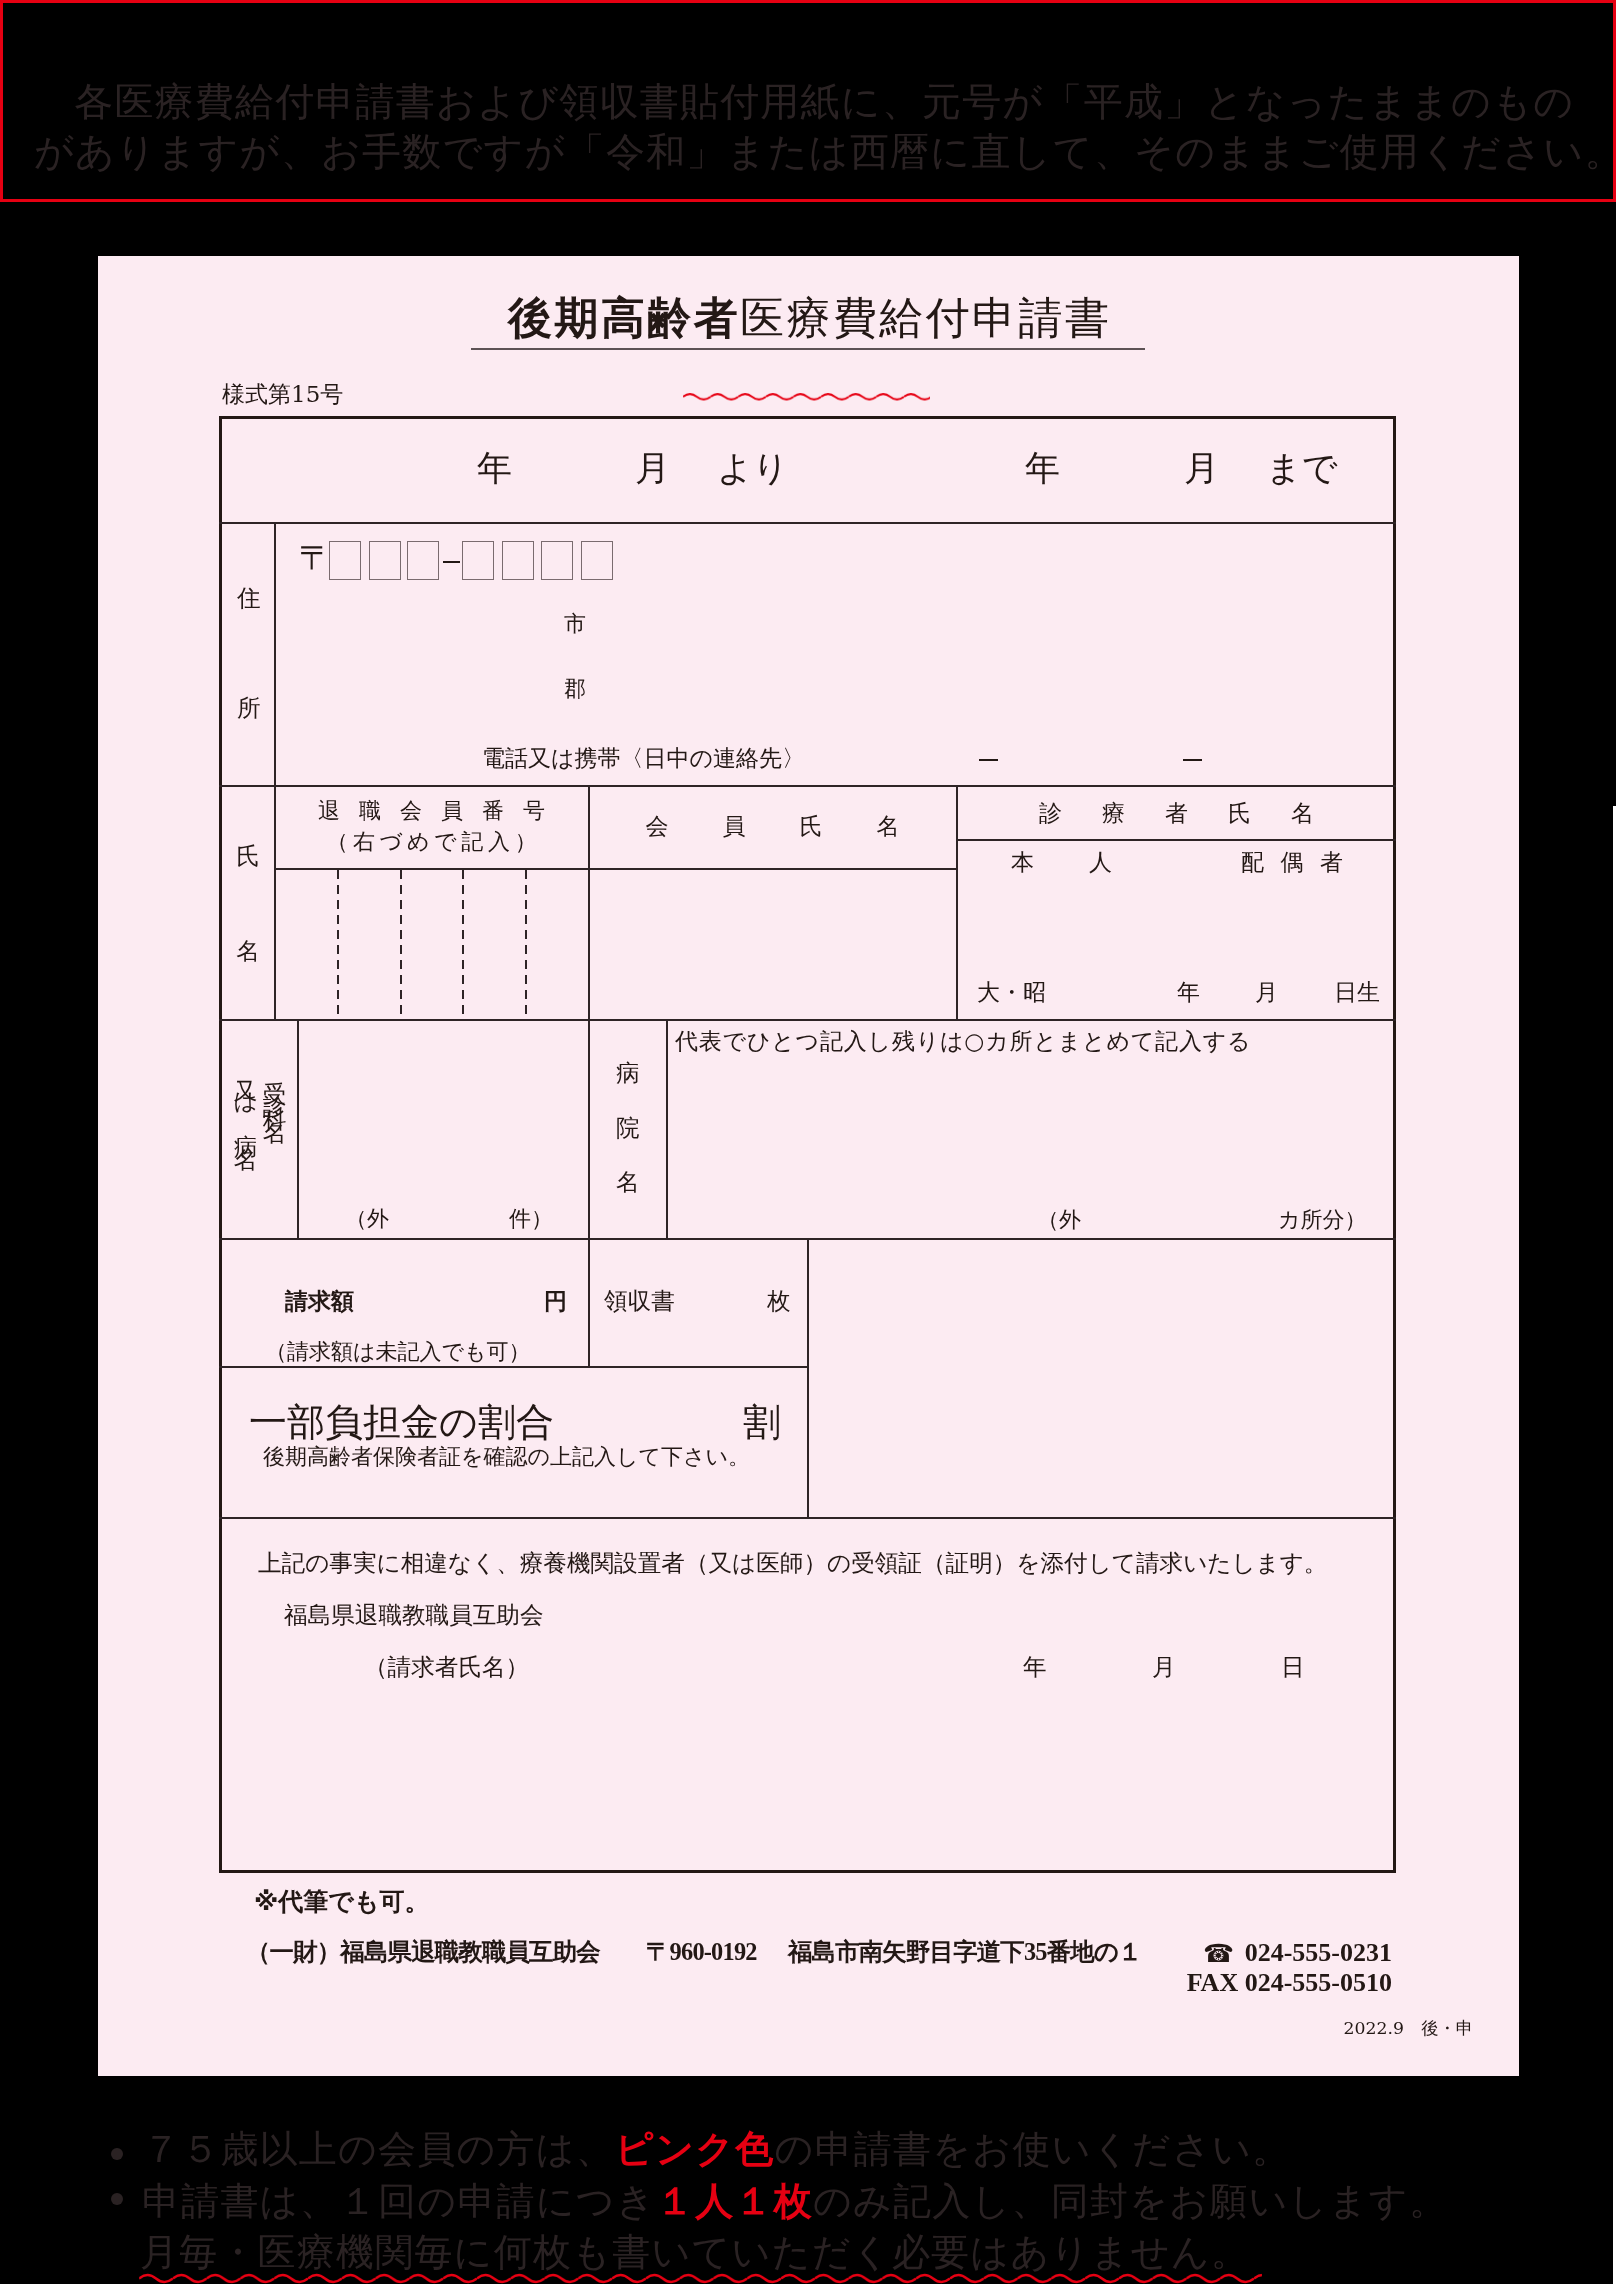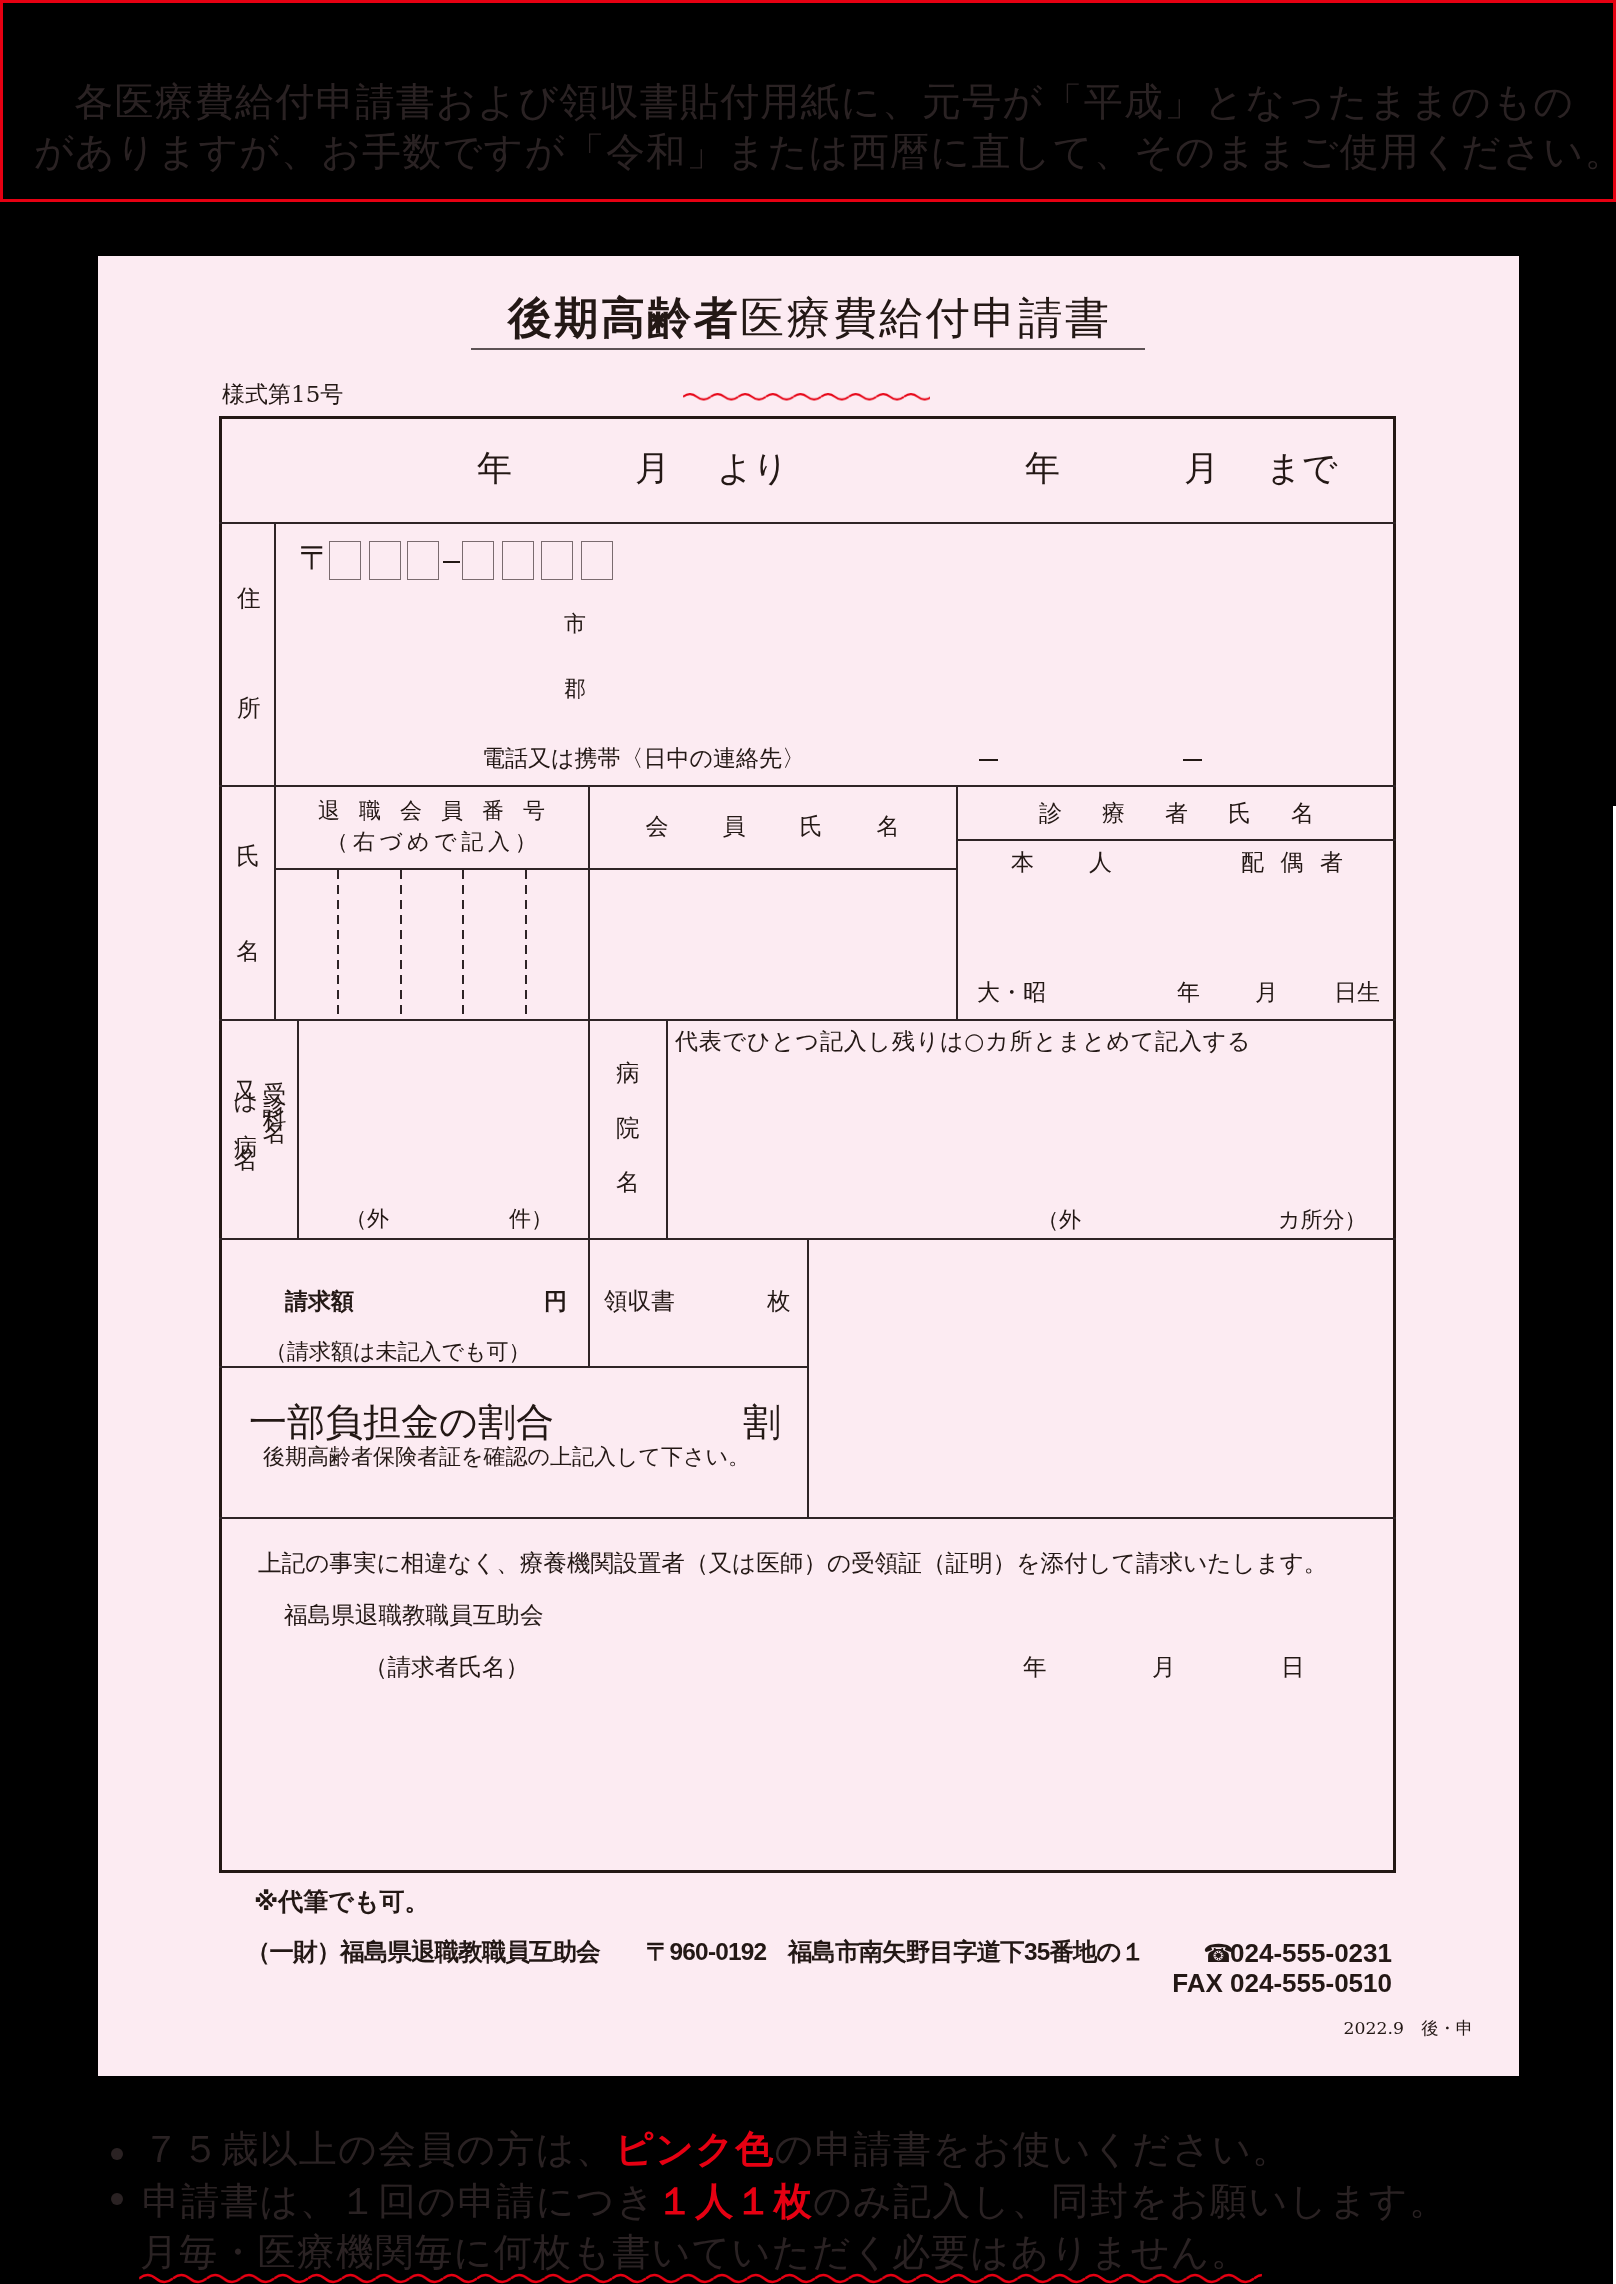--- a/index.html
+++ b/index.html
@@ -1,20 +1,20 @@
 <!DOCTYPE html>
 <html style="font-size:12.6px"><head>
 <meta charset="utf-8">
 <style>
   html,body{margin:0;padding:0;}
   body{width:1616px;height:2284px;background:#000;position:relative;overflow:hidden;}
   .abs{position:absolute;white-space:nowrap;line-height:1;}
   .serif{font-family:"DejaVu Serif","Liberation Serif",serif;}
   .sans{font-family:"DejaVu Sans","Liberation Sans",sans-serif;}
-  .lsans{font-family:Liberation Sans, sans-serif;}
+  .lsans{font-family:Liberation Serif, serif;}
   .red{color:#e60012;font-weight:bold;}
 
   
   .notice{position:absolute;left:0;top:0;width:1616px;height:202px;border:3.2px solid #e60012;box-sizing:border-box;}
   .notice-heading{left:32px;top:27px;font-size:37px;font-weight:bold;color:#e60012;letter-spacing:2.4px;}
   .notice-line{left:31px;font-size:39px;color:#2a2223;letter-spacing:1.2px;}
 
   .white-strip{position:absolute;left:1613px;top:806px;width:3.2px;height:1478px;background:#fff;}
 
   

